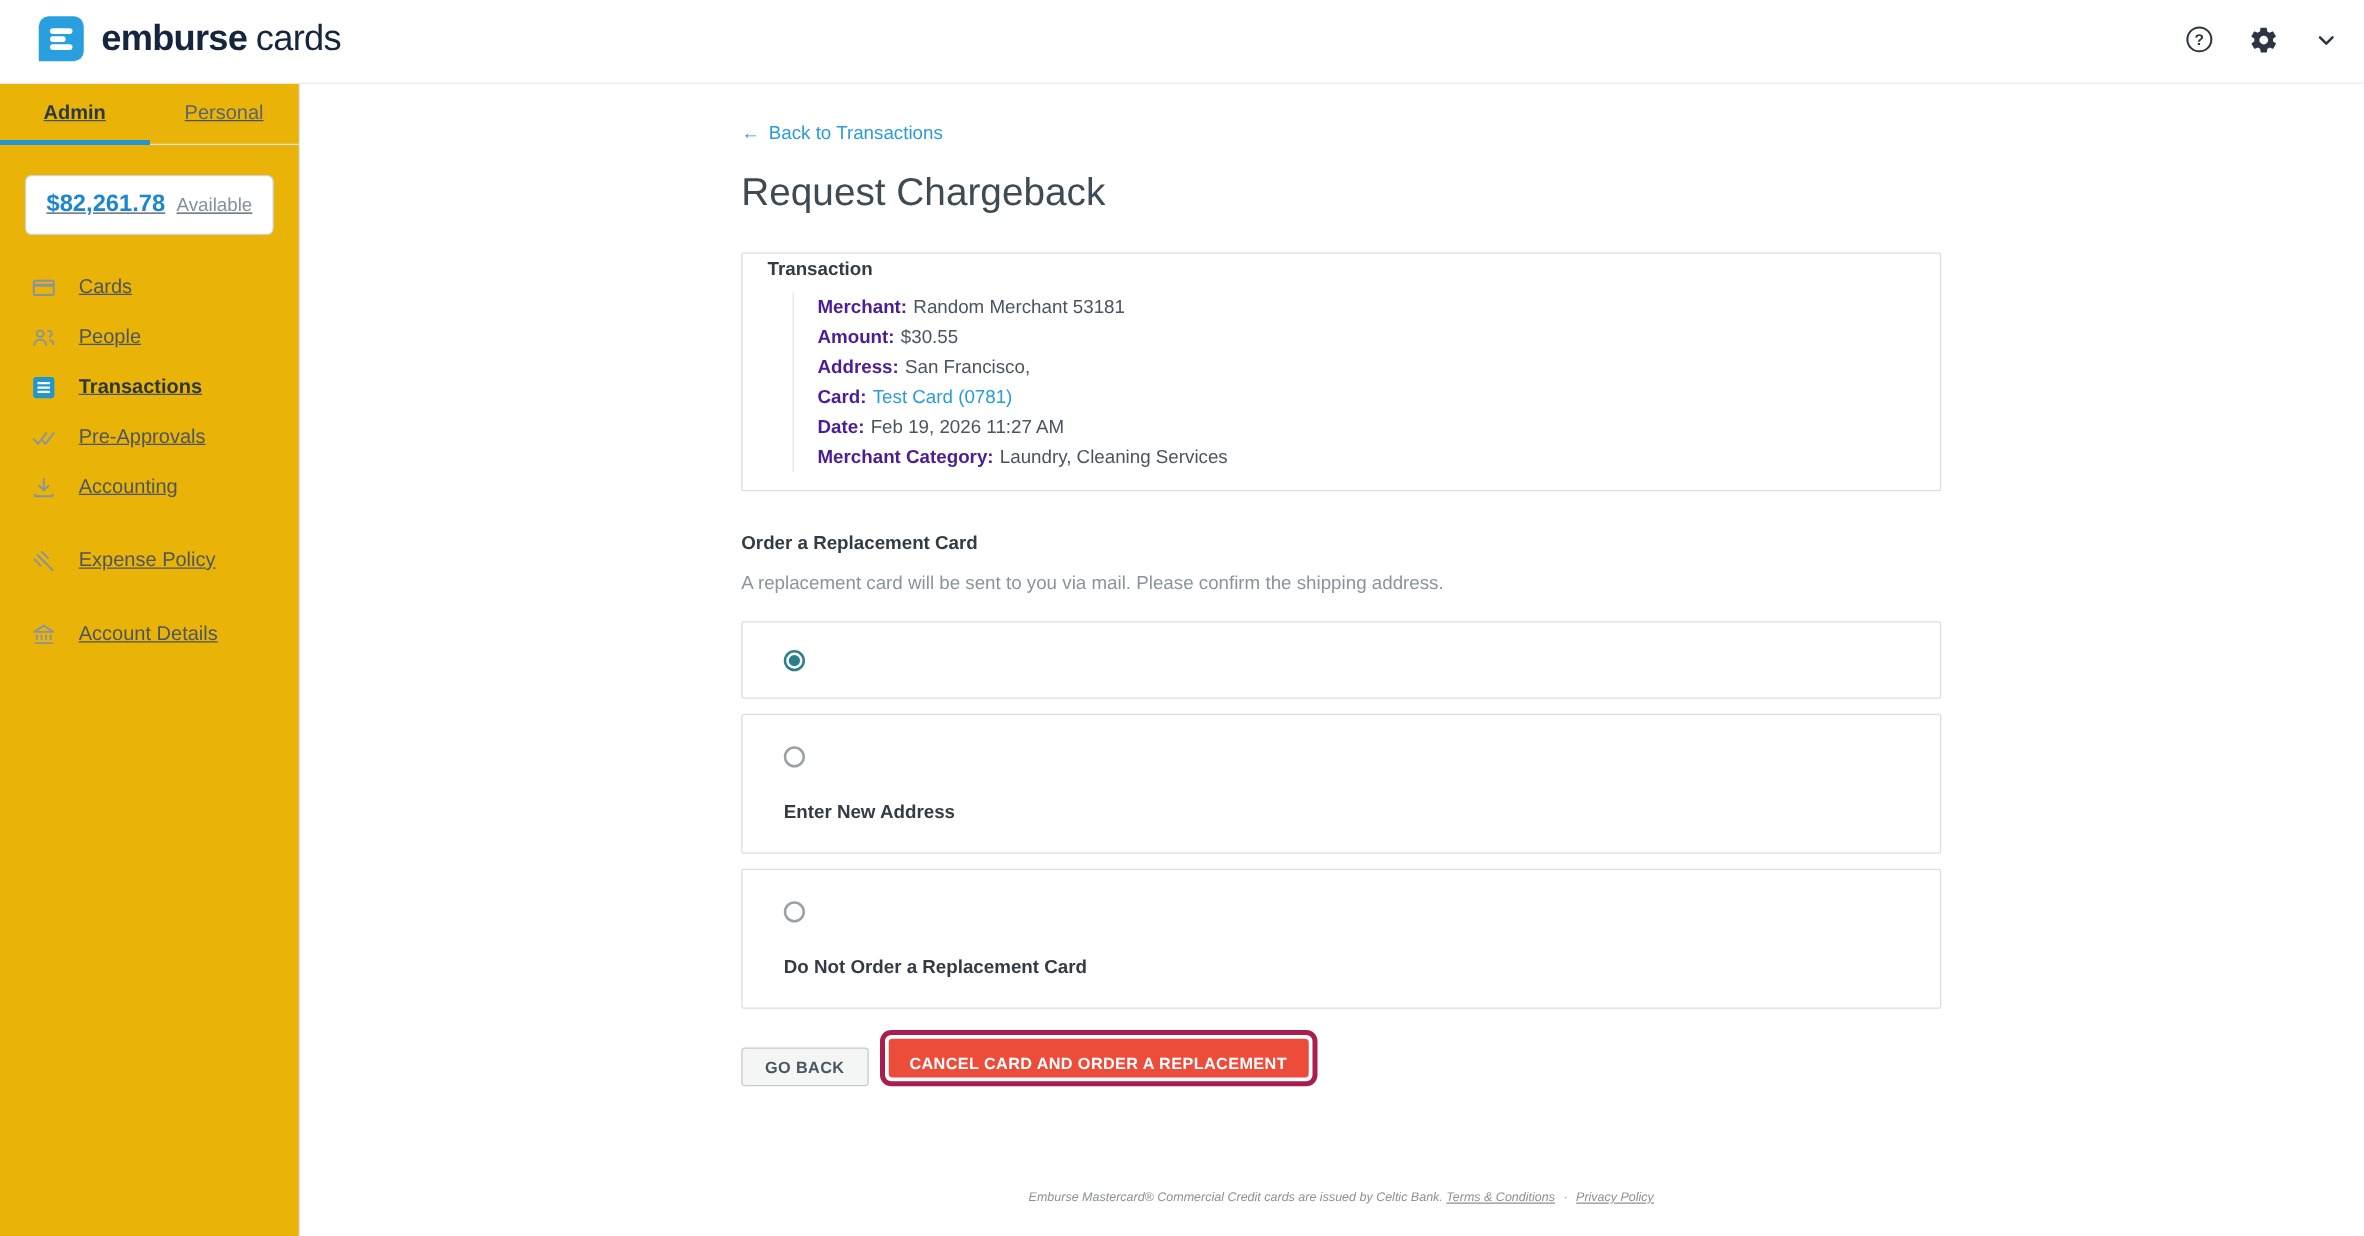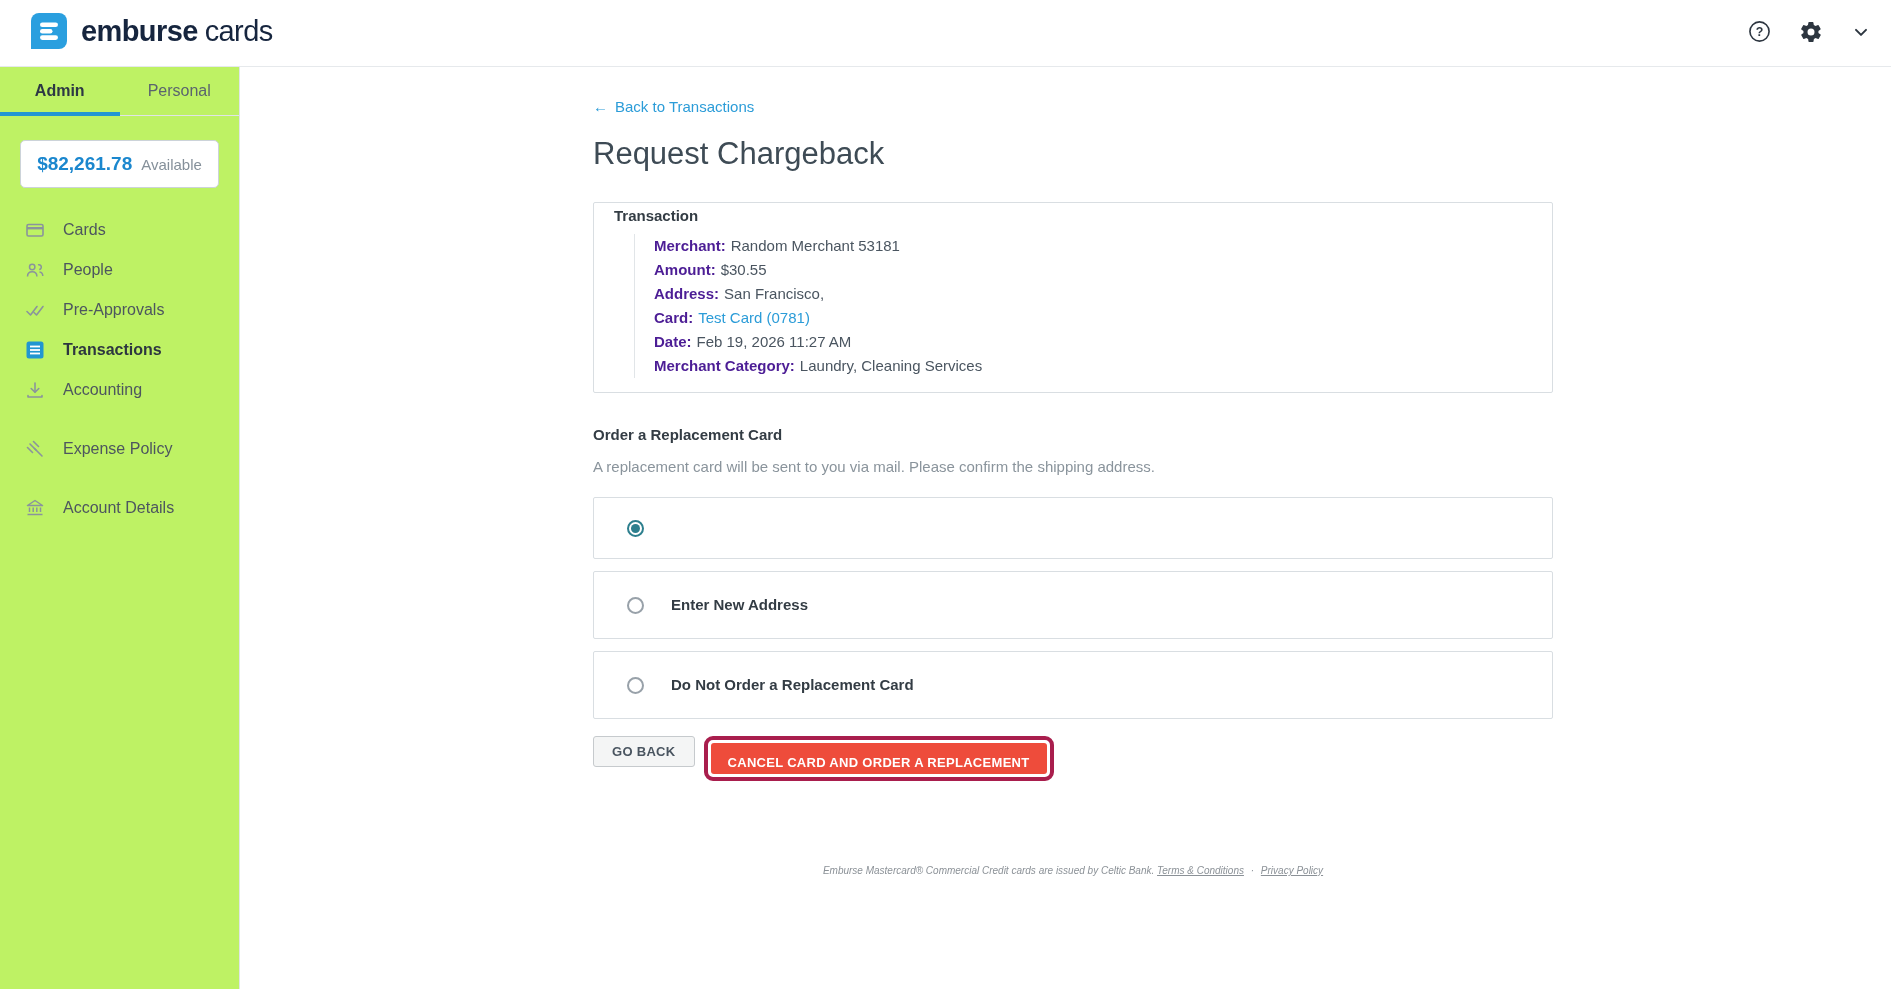--- a/index.html
+++ b/index.html
@@ -13,21 +13,21 @@
   .brand-text { font-size:29px; color:#16253e; letter-spacing:-0.6px; line-height:1; padding-bottom:4px;}
   .brand-text .w1 { font-weight:700; }
   .brand-text .w2 { font-weight:400; margin-left:7px; }
   .topbar-actions { margin-left:auto; display:flex; align-items:center; }
   .icon-btn { background:none; border:none; cursor:pointer; padding:4px; display:flex; align-items:center; }
   .icon-btn + .icon-btn { margin-left:20px; }
   .chevron-wrap { margin-left:122px; }
 
   
   .sidebar { position:absolute; left:0; top:67px; width:240px; height:922px;
-    border-right:1px solid #e0e4e7; background:#bef264; }
+    border-right:1px solid #e0e4e7; background:#eab308;text-decoration:underline; }
   .tabs { display:flex; height:49px; border-bottom:1px solid #e0e4e7; }
   .tab { width:120px; display:flex; align-items:center; justify-content:center;
     font-size:16px; color:#5a646e; cursor:pointer; position:relative; }
   .tab.active { color:#2d3844; font-weight:700; }
   .tab.active::after { content:""; position:absolute; left:0; right:0; bottom:-1px;
     height:4px; background:#2196d1; }
   .balance { margin:24px 20px 0; border:1px solid #ccd3d9; border-radius:5px; height:48px;
     display:flex; align-items:center; justify-content:center; gap:9px; background:#fff; }
   .balance-amount { color:#1b87ce; font-size:19px; font-weight:700; }
   .balance-label { color:#85909a; font-size:15px; }
@@ -51,30 +51,30 @@
   .tx-rows { margin:10px 0 0 20px; border-left:1px solid #e1e5e8; padding-left:19px;
     font-size:15px; line-height:24px; color:#4a5560; }
   .tx-row b { color:#4c1d95; margin-right:5px; }
   .tx-link { color:#2b9cd8; text-decoration:none; cursor:pointer; }
 
   .section-heading { margin-top:33px; font-size:15px; font-weight:700; color:#333c44; }
   .section-subtext { margin-top:15px; font-size:15px; color:#8a949c; }
 
   .option-panel { margin-top:22px; padding:21px 24px 21px 33px; display:flex; gap:27px;
     align-items:flex-start; cursor:pointer; }
-  .option-panel + .option-panel { margin-top:12px; }
+  .option-panel + .option-panel { margin-top:12px;flex-direction:column; }
   .option-panel.slim { padding-top:24px; padding-bottom:24px; }
   .radio { width:17px; height:17px; border-radius:50%; border:2px solid #98a1a9;
     margin-top:1px; flex-shrink:0; position:relative; background:#fff; cursor:pointer; }
   .radio.selected { border-color:#2d7f8e; }
   .radio.selected::after { content:""; position:absolute; inset:2px; border-radius:50%; background:#2d7f8e; }
   .option-label { font-size:15px; font-weight:700; color:#333c44; }
   .option-address { margin-top:7px; font-size:15px; color:#5a646e; line-height:23px; }
 
-  .actions { margin-top:17px; display:flex; align-items:flex-start; }
+  .actions { margin-top:17px; display:flex; align-items:flex-end; }
   .btn { font-family:"Liberation Sans",sans-serif; font-size:13px; font-weight:700;
     letter-spacing:.3px; border-radius:3px; cursor:pointer; height:31px; }
   .btn-secondary { padding:0 18px; background:#f4f5f5; border:1px solid #c6cacd; color:#4a5560; }
   .annotation { margin-left:9px; border:4px solid #a91e4d; border-radius:9px; padding:3px;
     display:inline-flex; background:#fff; }
   .btn-danger { padding:12px 17px; background:#ee4c3b; border:none; color:#fff; }
 
   .footer { margin-top:84px; width:960px; text-align:center; font-size:10px; color:#8b9197;font-style:italic; }
   .footer a { color:#8b9197; text-decoration:underline; cursor:pointer; }
   .footer .sep { margin:0 4px; }
@@ -147,40 +147,40 @@
         <svg width="20" height="20" viewBox="0 0 20 20" fill="none" stroke="#8a949c" stroke-width="1.5">
           <circle cx="7.2" cy="7" r="2.7"></circle>
           <path d="M2.5 16.5 c0-3.2 2.1-4.8 4.7-4.8 s4.7 1.6 4.7 4.8"></path>
           <path d="M13 4.9 a2.4 2.4 0 1 1 1.2 4.6"></path>
           <path d="M14.5 12 c2.2.3 3.3 1.9 3.3 4.1"></path>
         </svg>
       </span>
       <span>People</span>
     </div>
 
-    <div class="nav-item">
-      <span class="nav-icon">
-        <svg width="20" height="20" viewBox="0 0 20 20" fill="none" stroke="#8a949c" stroke-width="1.6" stroke-linecap="round" stroke-linejoin="round">
-          <polyline points="2,11.5 5.5,15 12,6.5"></polyline>
-          <polyline points="9,12.5 11.5,15 18,6.5"></polyline>
-        </svg>
-      </span>
-      <span>Pre-Approvals</span>
-    </div>
-
     <div class="nav-item active">
       <span class="nav-icon">
         <svg width="20" height="20" viewBox="0 0 20 20">
           <rect x="1.5" y="1.5" width="17" height="17" rx="2.5" fill="#2196d1"></rect>
           <line x1="5" y1="6.5" x2="15" y2="6.5" stroke="#fff" stroke-width="1.8"></line>
           <line x1="5" y1="10" x2="15" y2="10" stroke="#fff" stroke-width="1.8"></line>
           <line x1="5" y1="13.5" x2="15" y2="13.5" stroke="#fff" stroke-width="1.8"></line>
         </svg>
       </span>
       <span>Transactions</span>
+    </div>
+
+    <div class="nav-item">
+      <span class="nav-icon">
+        <svg width="20" height="20" viewBox="0 0 20 20" fill="none" stroke="#8a949c" stroke-width="1.6" stroke-linecap="round" stroke-linejoin="round">
+          <polyline points="2,11.5 5.5,15 12,6.5"></polyline>
+          <polyline points="9,12.5 11.5,15 18,6.5"></polyline>
+        </svg>
+      </span>
+      <span>Pre-Approvals</span>
     </div>
 
     <div class="nav-item">
       <span class="nav-icon">
         <svg width="20" height="20" viewBox="0 0 20 20" fill="none" stroke="#8a949c" stroke-width="1.6" stroke-linecap="round" stroke-linejoin="round">
           <line x1="10" y1="3" x2="10" y2="12"></line>
           <polyline points="6.2,8.5 10,12.3 13.8,8.5"></polyline>
           <path d="M3 15.5 v1.5 h14 v-1.5"></path>
         </svg>
       </span>

